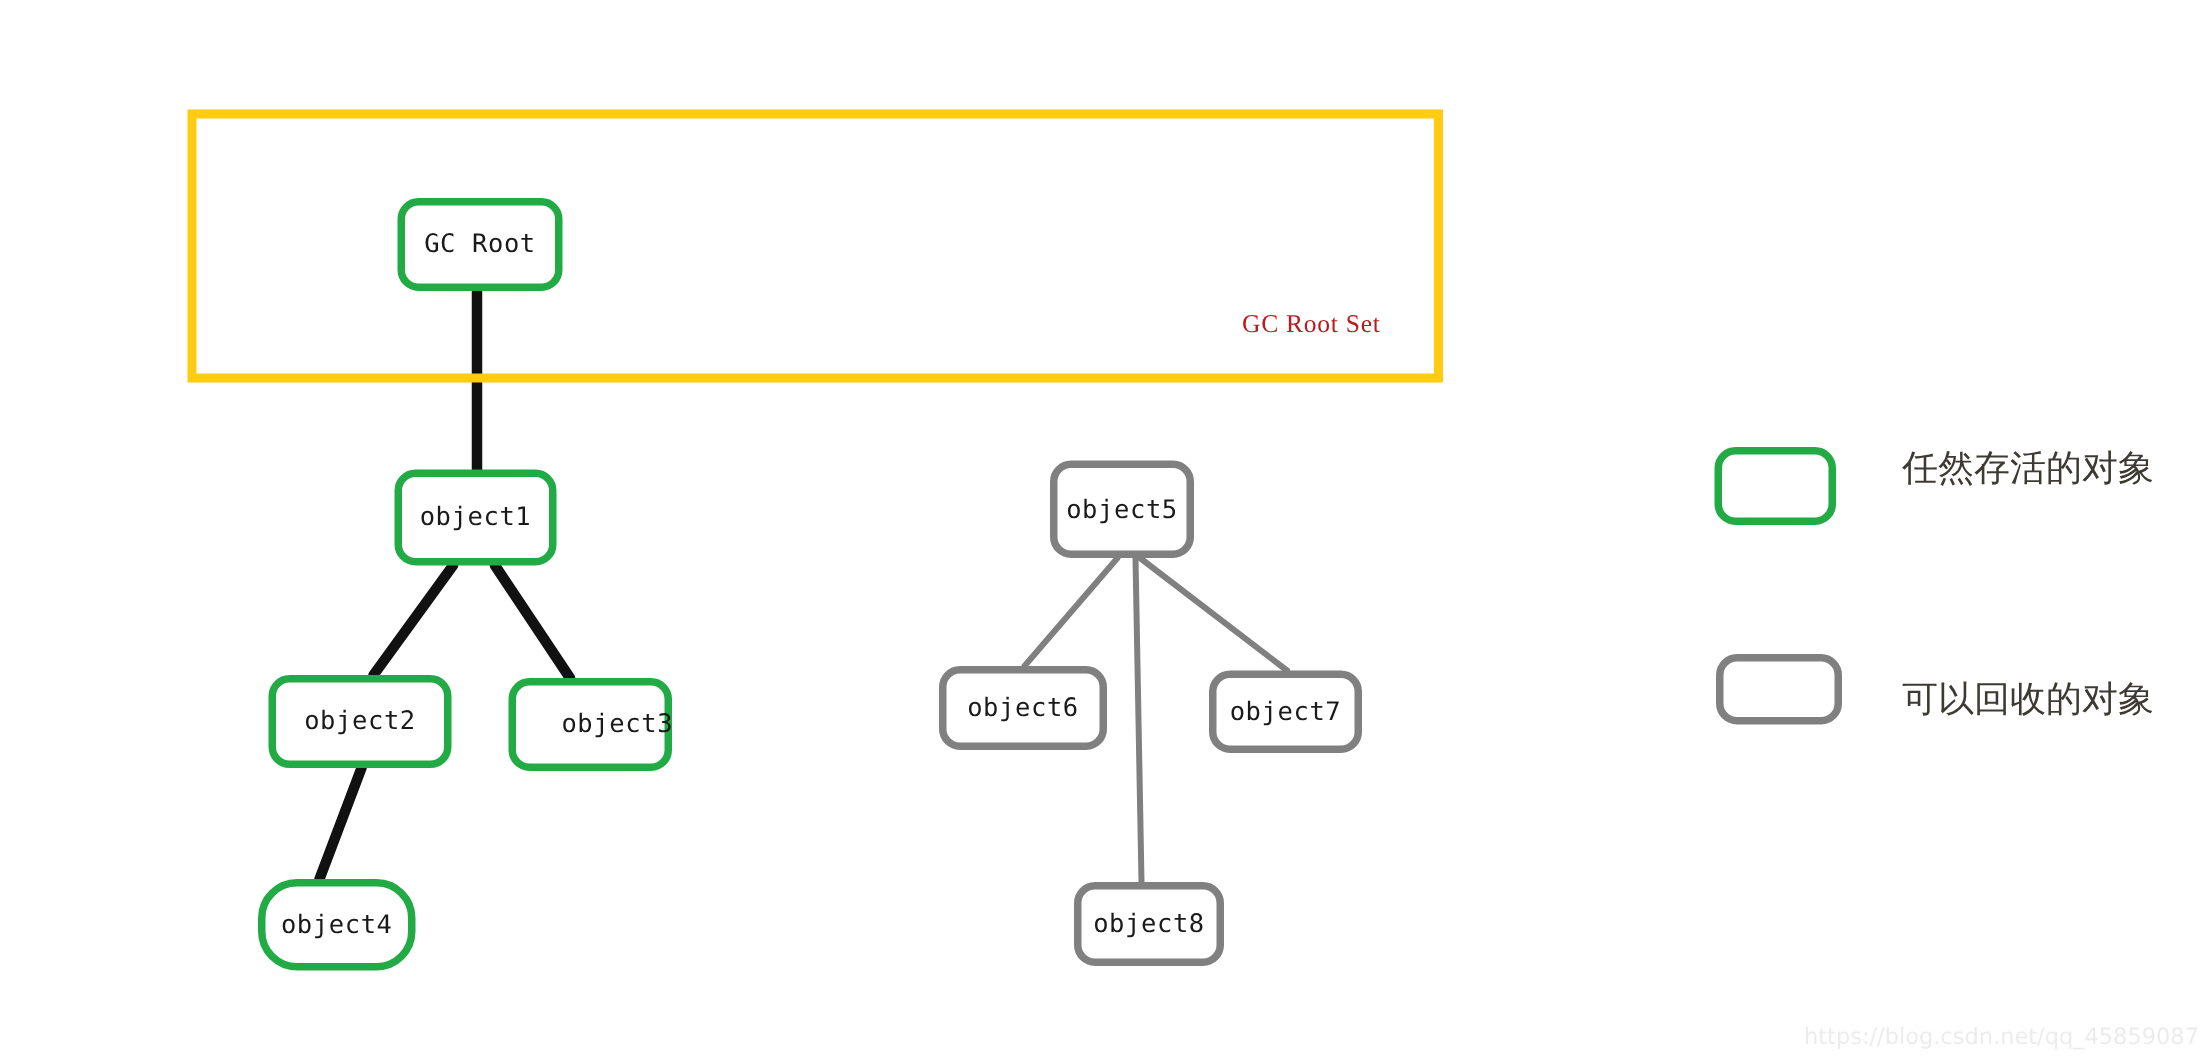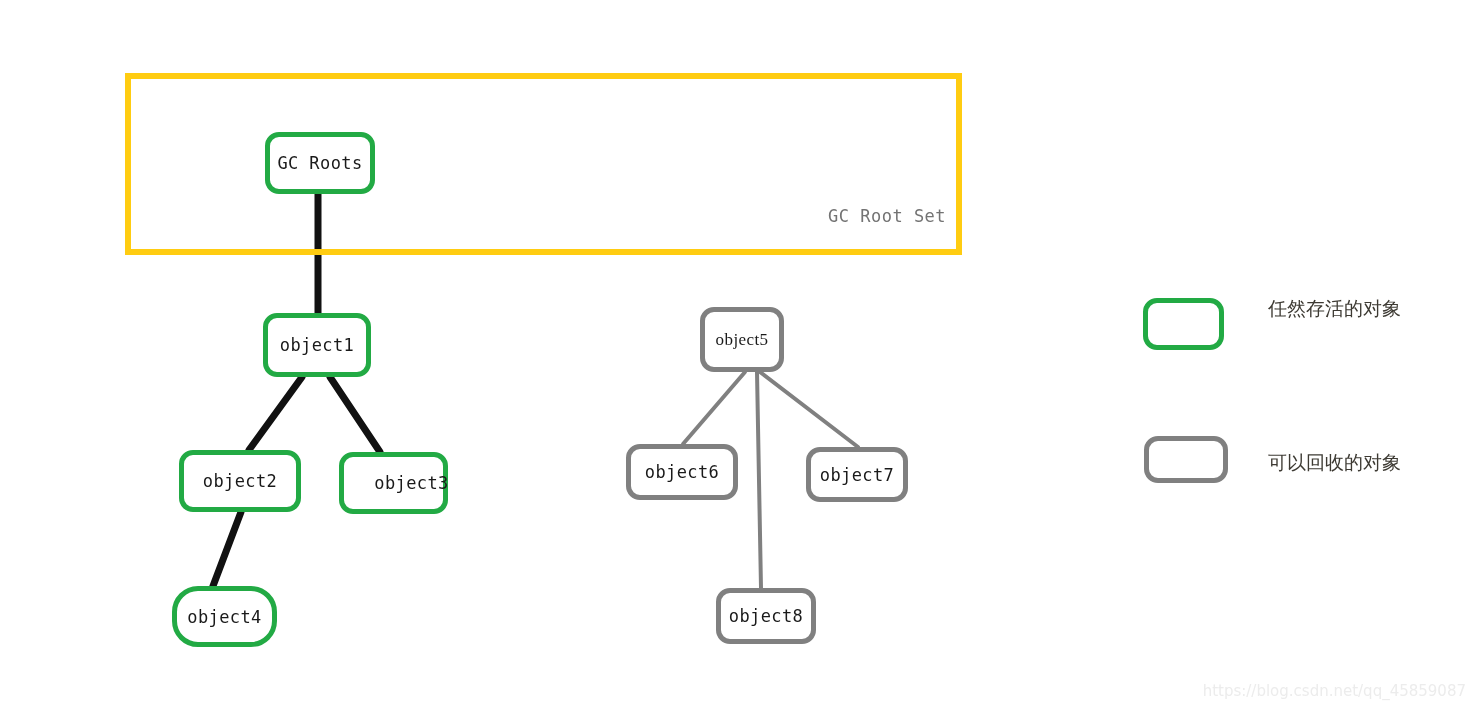--- a/index.html
+++ b/index.html
@@ -63,21 +63,21 @@
     box-sizing: border-box;
     background: #ffffff;
     border-radius: 14px;
     z-index: 3;
   }
   .legend-swatch.alive { border: 5px solid #22aa44; }
   .legend-swatch.garbage { border: 5px solid #808080; }
   .legend-text {
     position: absolute;
     font-family: "DejaVu Sans", "Liberation Sans", sans-serif;
-    font-size: 19px;
+    font-size: 24px;
     color: #3d3a33;
     white-space: nowrap;
   }
   .watermark {
     position: absolute;
     right: 8px;
     bottom: 6px;
     font-family: "DejaVu Sans", "Liberation Sans", sans-serif;
     font-size: 15px;
     color: #ececec;
@@ -94,39 +94,39 @@
       <line x1="318" y1="194" x2="318" y2="313" stroke="#111111" stroke-width="7" stroke-linecap="round"></line>
       <line x1="302" y1="377" x2="249" y2="450" stroke="#111111" stroke-width="7" stroke-linecap="round"></line>
       <line x1="330" y1="377" x2="380" y2="452" stroke="#111111" stroke-width="7" stroke-linecap="round"></line>
       <line x1="241" y1="512" x2="213" y2="586" stroke="#111111" stroke-width="7" stroke-linecap="round"></line>
       <line x1="745" y1="372" x2="683" y2="444" stroke="#808080" stroke-width="4" stroke-linecap="round"></line>
       <line x1="760" y1="372" x2="858" y2="447" stroke="#808080" stroke-width="4" stroke-linecap="round"></line>
       <line x1="757" y1="372" x2="761" y2="588" stroke="#808080" stroke-width="4" stroke-linecap="round"></line>
     </svg>
 
   <div class="region-box" id="region-box" style="left: 125px; top: 73px; width: 837px; height: 182px; border-color: rgb(255, 204, 17);"></div>
-  <div class="region-label" id="region-label" style="left: 828px; top: 206px; color: #737373;">GC Root Set</div>
+  <div class="region-label" id="region-label" style="left: 828px; top: 206px; color: #b91c1c; font-family: Liberation Serif, serif;">GC Root Set</div>
 
   <div id="node-layer">
       <div class="node alive" style="left: 265px; top: 132px; width: 110px; height: 62px; border-color: rgb(34, 170, 68);">
-        <span>GC Roots</span>
+        <span>GC Root</span>
       </div>
       <div class="node alive" style="left: 263px; top: 313px; width: 108px; height: 64px; border-color: rgb(34, 170, 68);">
         <span>object1</span>
       </div>
       <div class="node alive" style="left: 179px; top: 450px; width: 122px; height: 62px; border-color: rgb(34, 170, 68);">
         <span>object2</span>
       </div>
       <div class="node alive" style="left: 339px; top: 452px; width: 109px; height: 62px; border-color: rgb(34, 170, 68); padding-left: 36px;">
         <span>object3</span>
       </div>
       <div class="node alive" style="left: 172px; top: 586px; width: 105px; height: 61px; border-color: rgb(34, 170, 68); border-radius: 26px;">
         <span>object4</span>
       </div>
-      <div class="node garbage" style="left: 700px; top: 307px; width: 84px; height: 65px; border-color: rgb(128, 128, 128); font-family: Liberation Serif, serif;">
+      <div class="node garbage" style="left: 700px; top: 307px; width: 96px; height: 65px; border-color: rgb(128, 128, 128);">
         <span>object5</span>
       </div>
       <div class="node garbage" style="left: 626px; top: 444px; width: 112px; height: 56px; border-color: rgb(128, 128, 128);">
         <span>object6</span>
       </div>
       <div class="node garbage" style="left: 806px; top: 447px; width: 102px; height: 55px; border-color: rgb(128, 128, 128);">
         <span>object7</span>
       </div>
       <div class="node garbage" style="left: 716px; top: 588px; width: 100px; height: 56px; border-color: rgb(128, 128, 128);">
         <span>object8</span>

